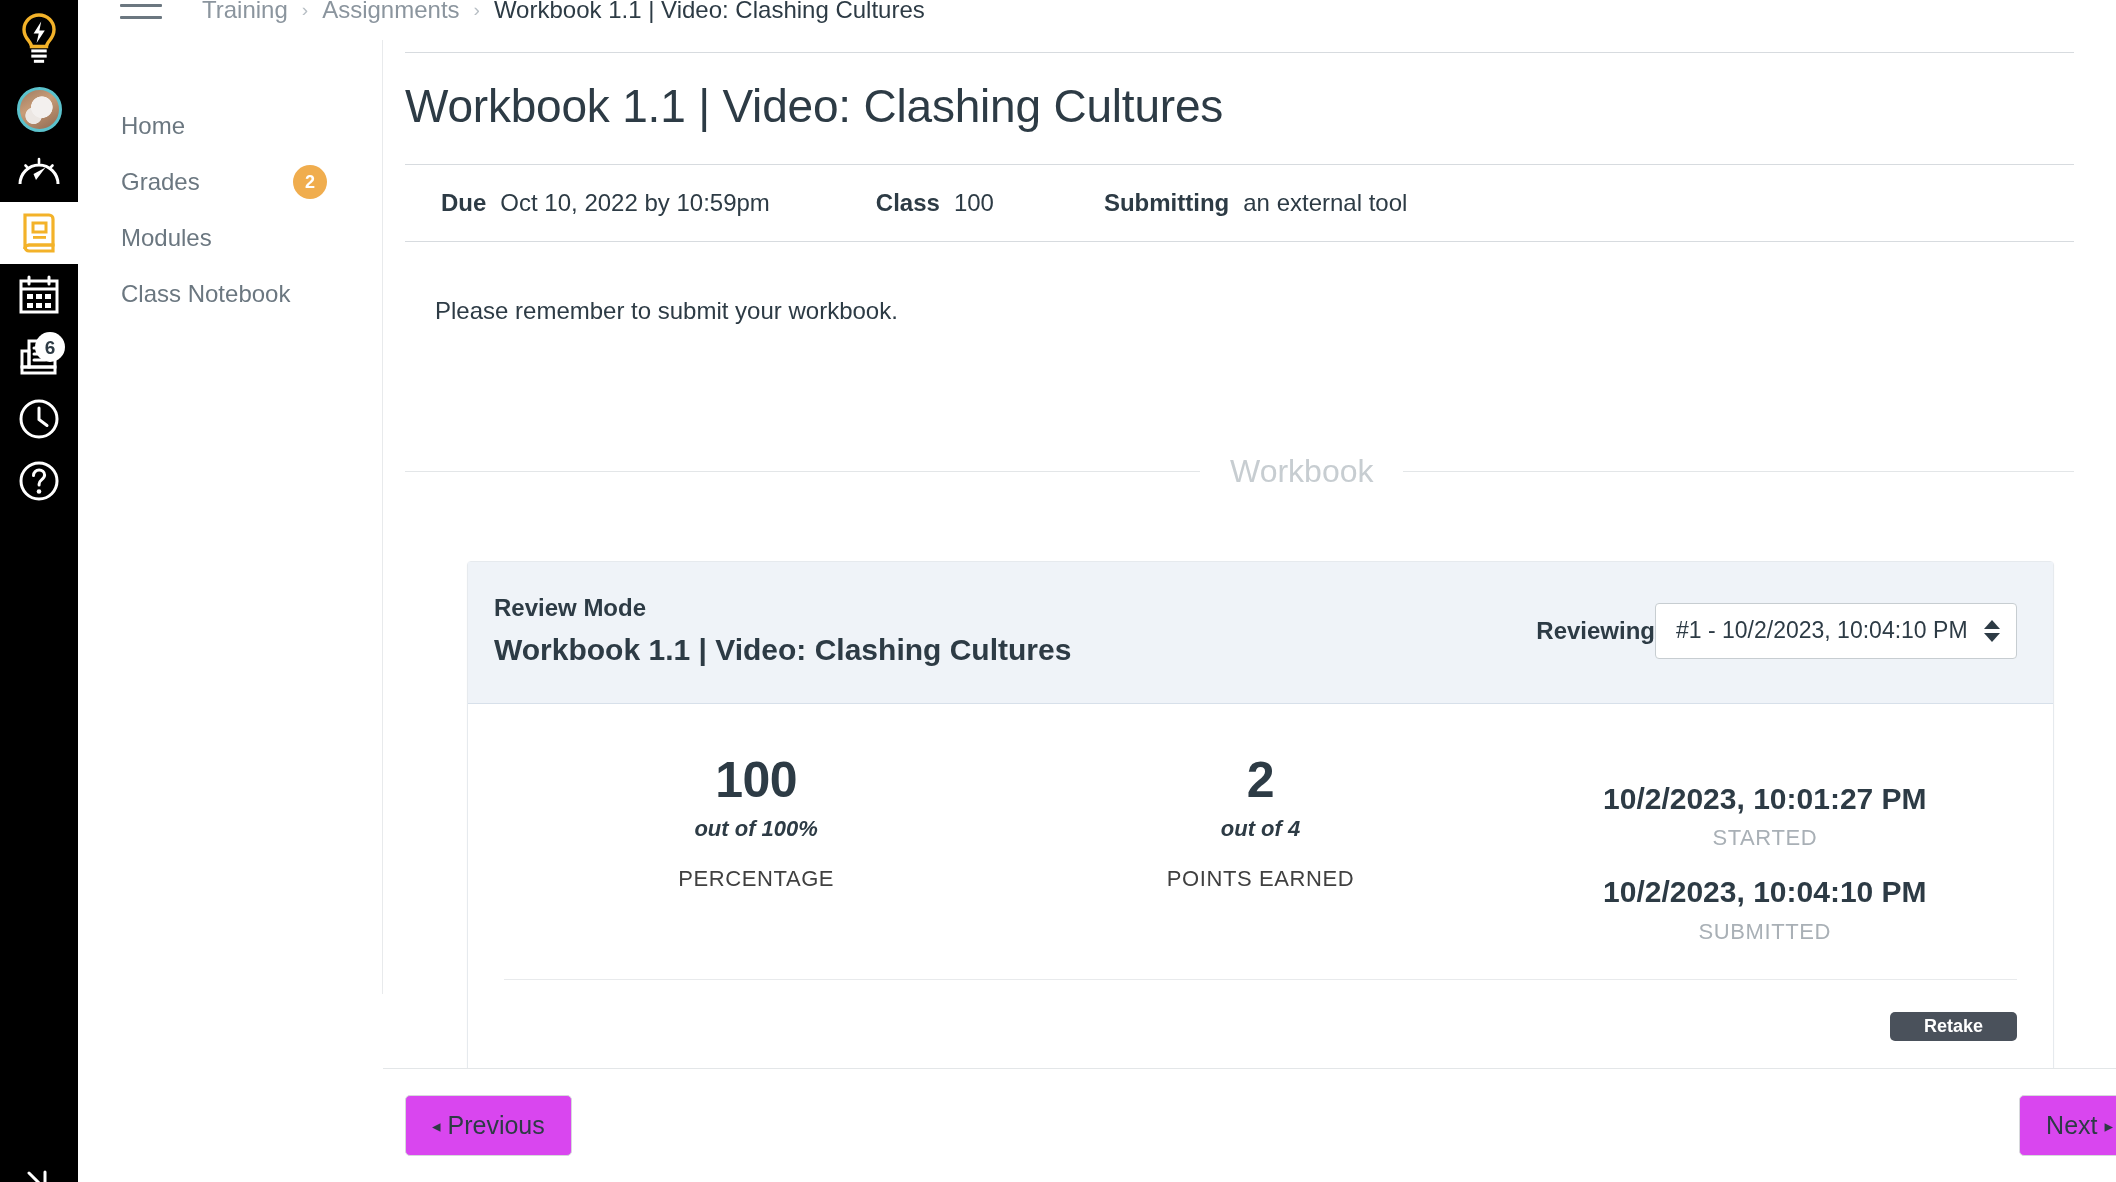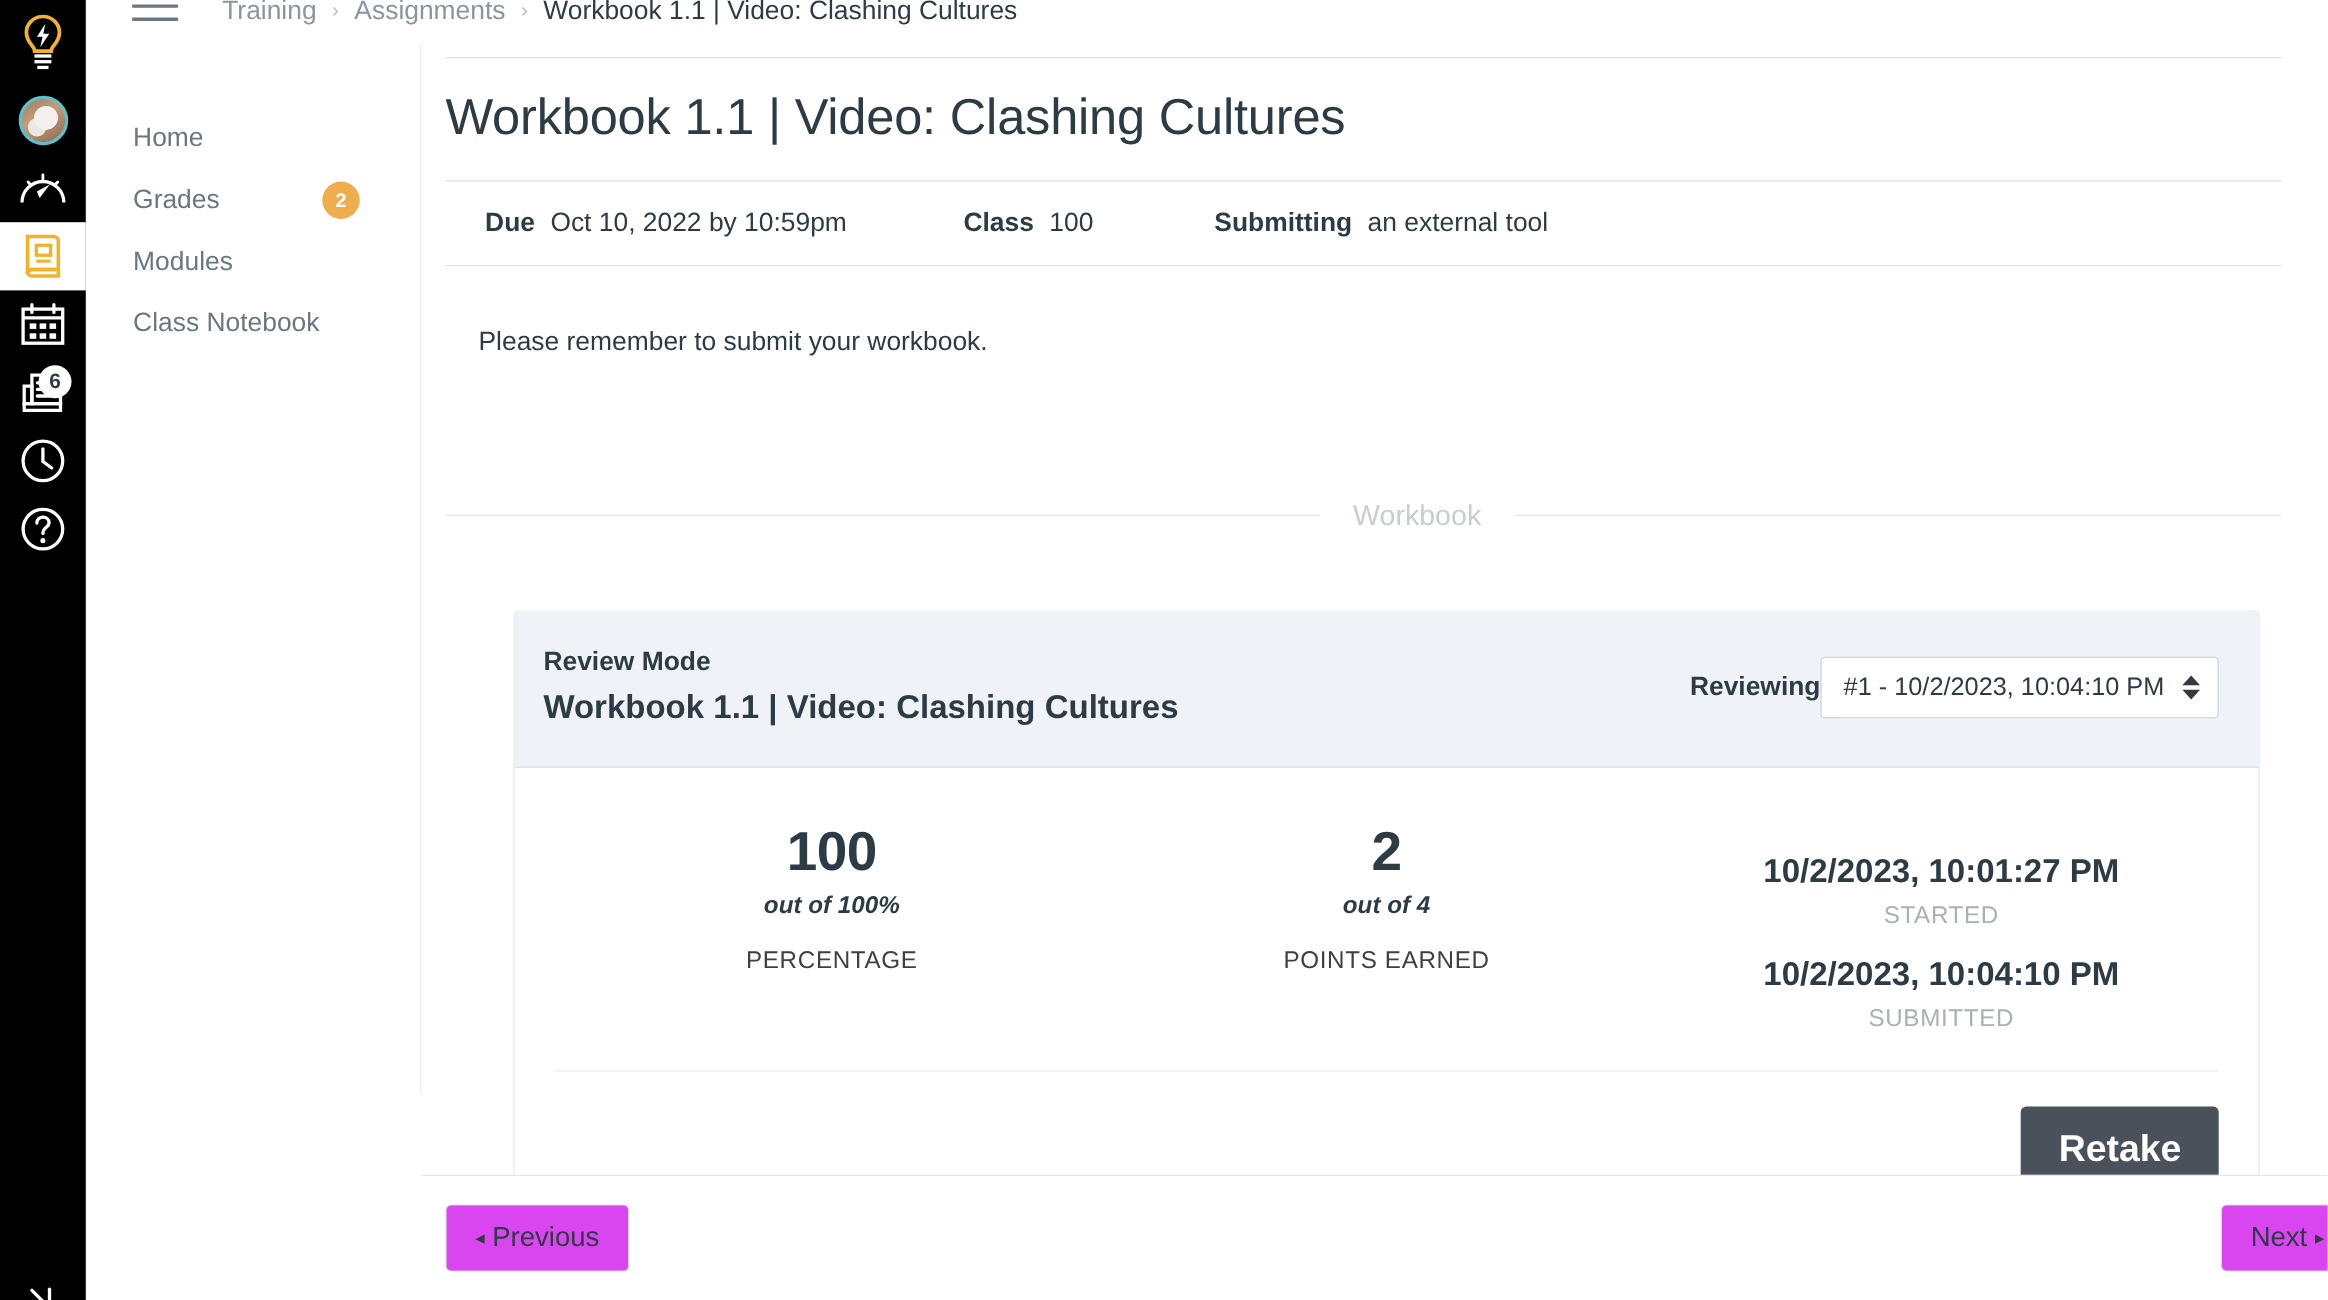--- a/index.html
+++ b/index.html
@@ -208,21 +208,21 @@
     padding: 52px 0 0 30px;
     line-height: 1.4;
   }
 
   
   .section-divider {
     display: flex;
     align-items: center;
     margin-top: 125px;
     color: #c7cdd1;
-    font-size: 26px;
+    font-size: 32px;
   }
   .section-divider .line-left {
     flex: 0 0 795px;
     height: 1px;
     background: #e3e6e8;
   }
   .section-divider .dv-label { padding: 0 30px; white-space: nowrap; }
   .section-divider .line-right {
     flex: 1 1 auto;
     height: 1px;
@@ -352,23 +352,23 @@
   .retake-row {
     display: flex;
     justify-content: flex-end;
     padding: 32px 0 38px 0;
   }
   .btn-retake {
     background: #4a515b;
     color: #ffffff;
     border: none;
     border-radius: 5px;
-    font-size: 34px;
+    font-size: 18px;
     font-weight: 700;
-    padding: 19px 34px;
+    padding: 4px 34px;
     cursor: pointer;
     font-family: "Liberation Sans", sans-serif;
   }
 
   
   .page-nav {
     position: absolute;
     left: 383px;
     bottom: 0;
     width: 1733px;

